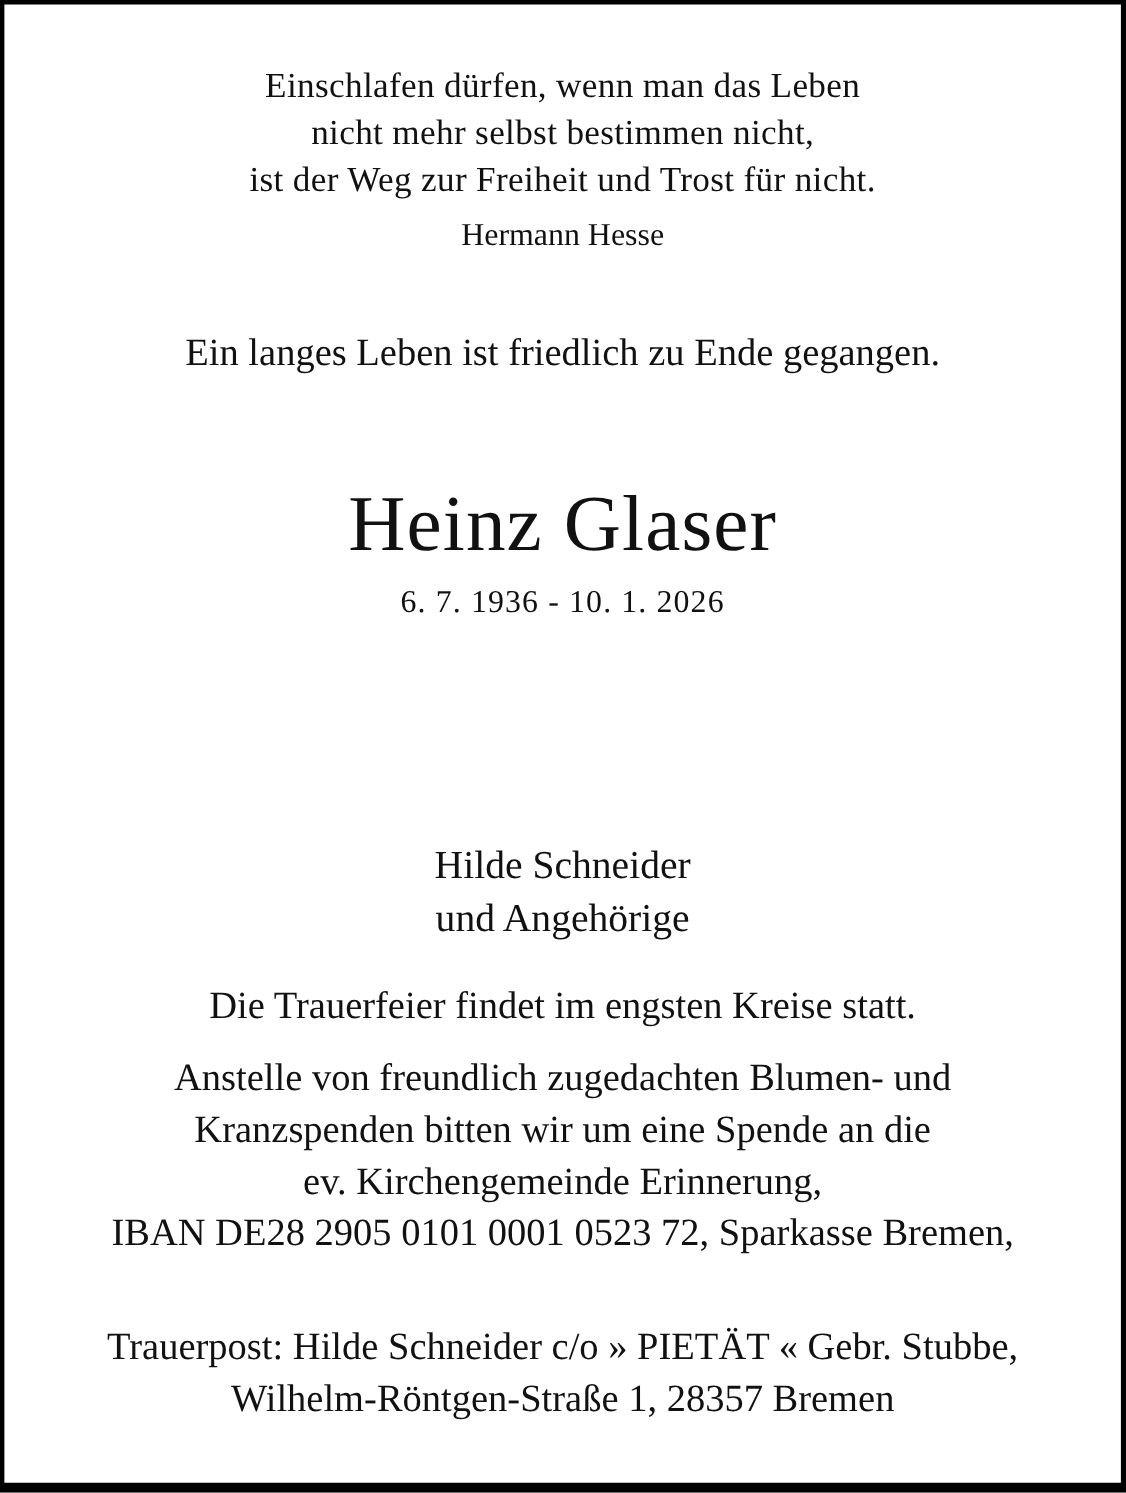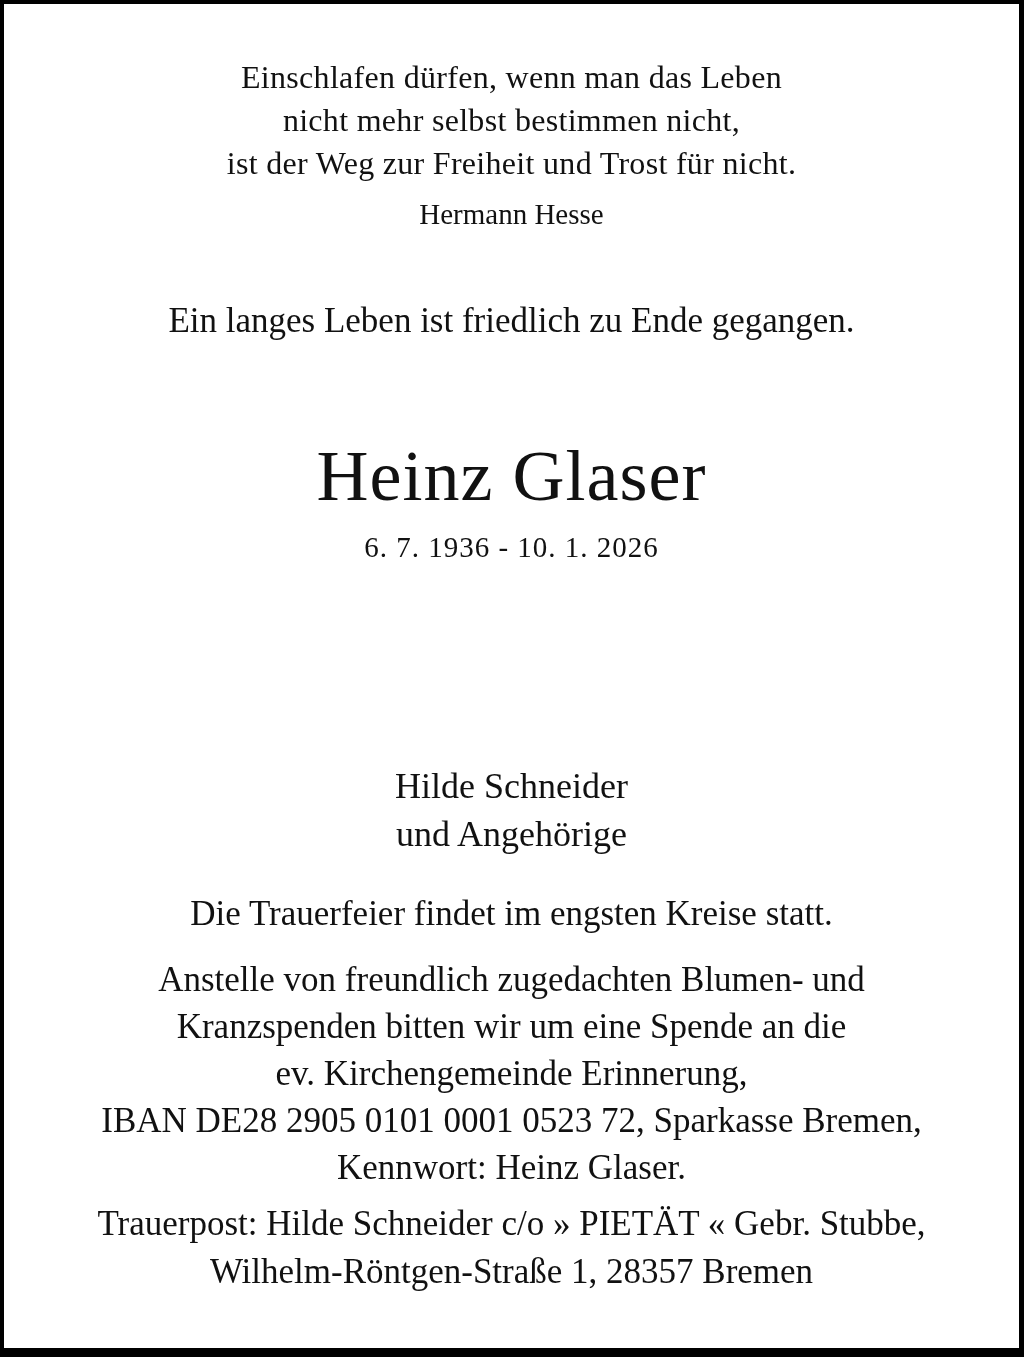--- a/index.html
+++ b/index.html
@@ -105,21 +105,20 @@
     <div>und Angehörige</div>
   </div>
 
   <div class="line-block service">Die Trauerfeier findet im engsten Kreise statt.</div>
 
   <div class="line-block donation">
     <div>Anstelle von freundlich zugedachten Blumen- und</div>
     <div>Kranzspenden bitten wir um eine Spende an die</div>
     <div>ev. Kirchengemeinde Erinnerung,</div>
     <div>IBAN DE28 2905 0101 0001 0523 72, Sparkasse Bremen,</div>
-    <div>Kennwort: Heinz Glaser.</div>
   </div>
 
   <div class="line-block postal">
     <div>Trauerpost: Hilde Schneider c/o » PIETÄT « Gebr. Stubbe,</div>
     <div>Wilhelm-Röntgen-Straße 1, 28357 Bremen</div>
   </div>
 
 </div>
 
 </body></html>

